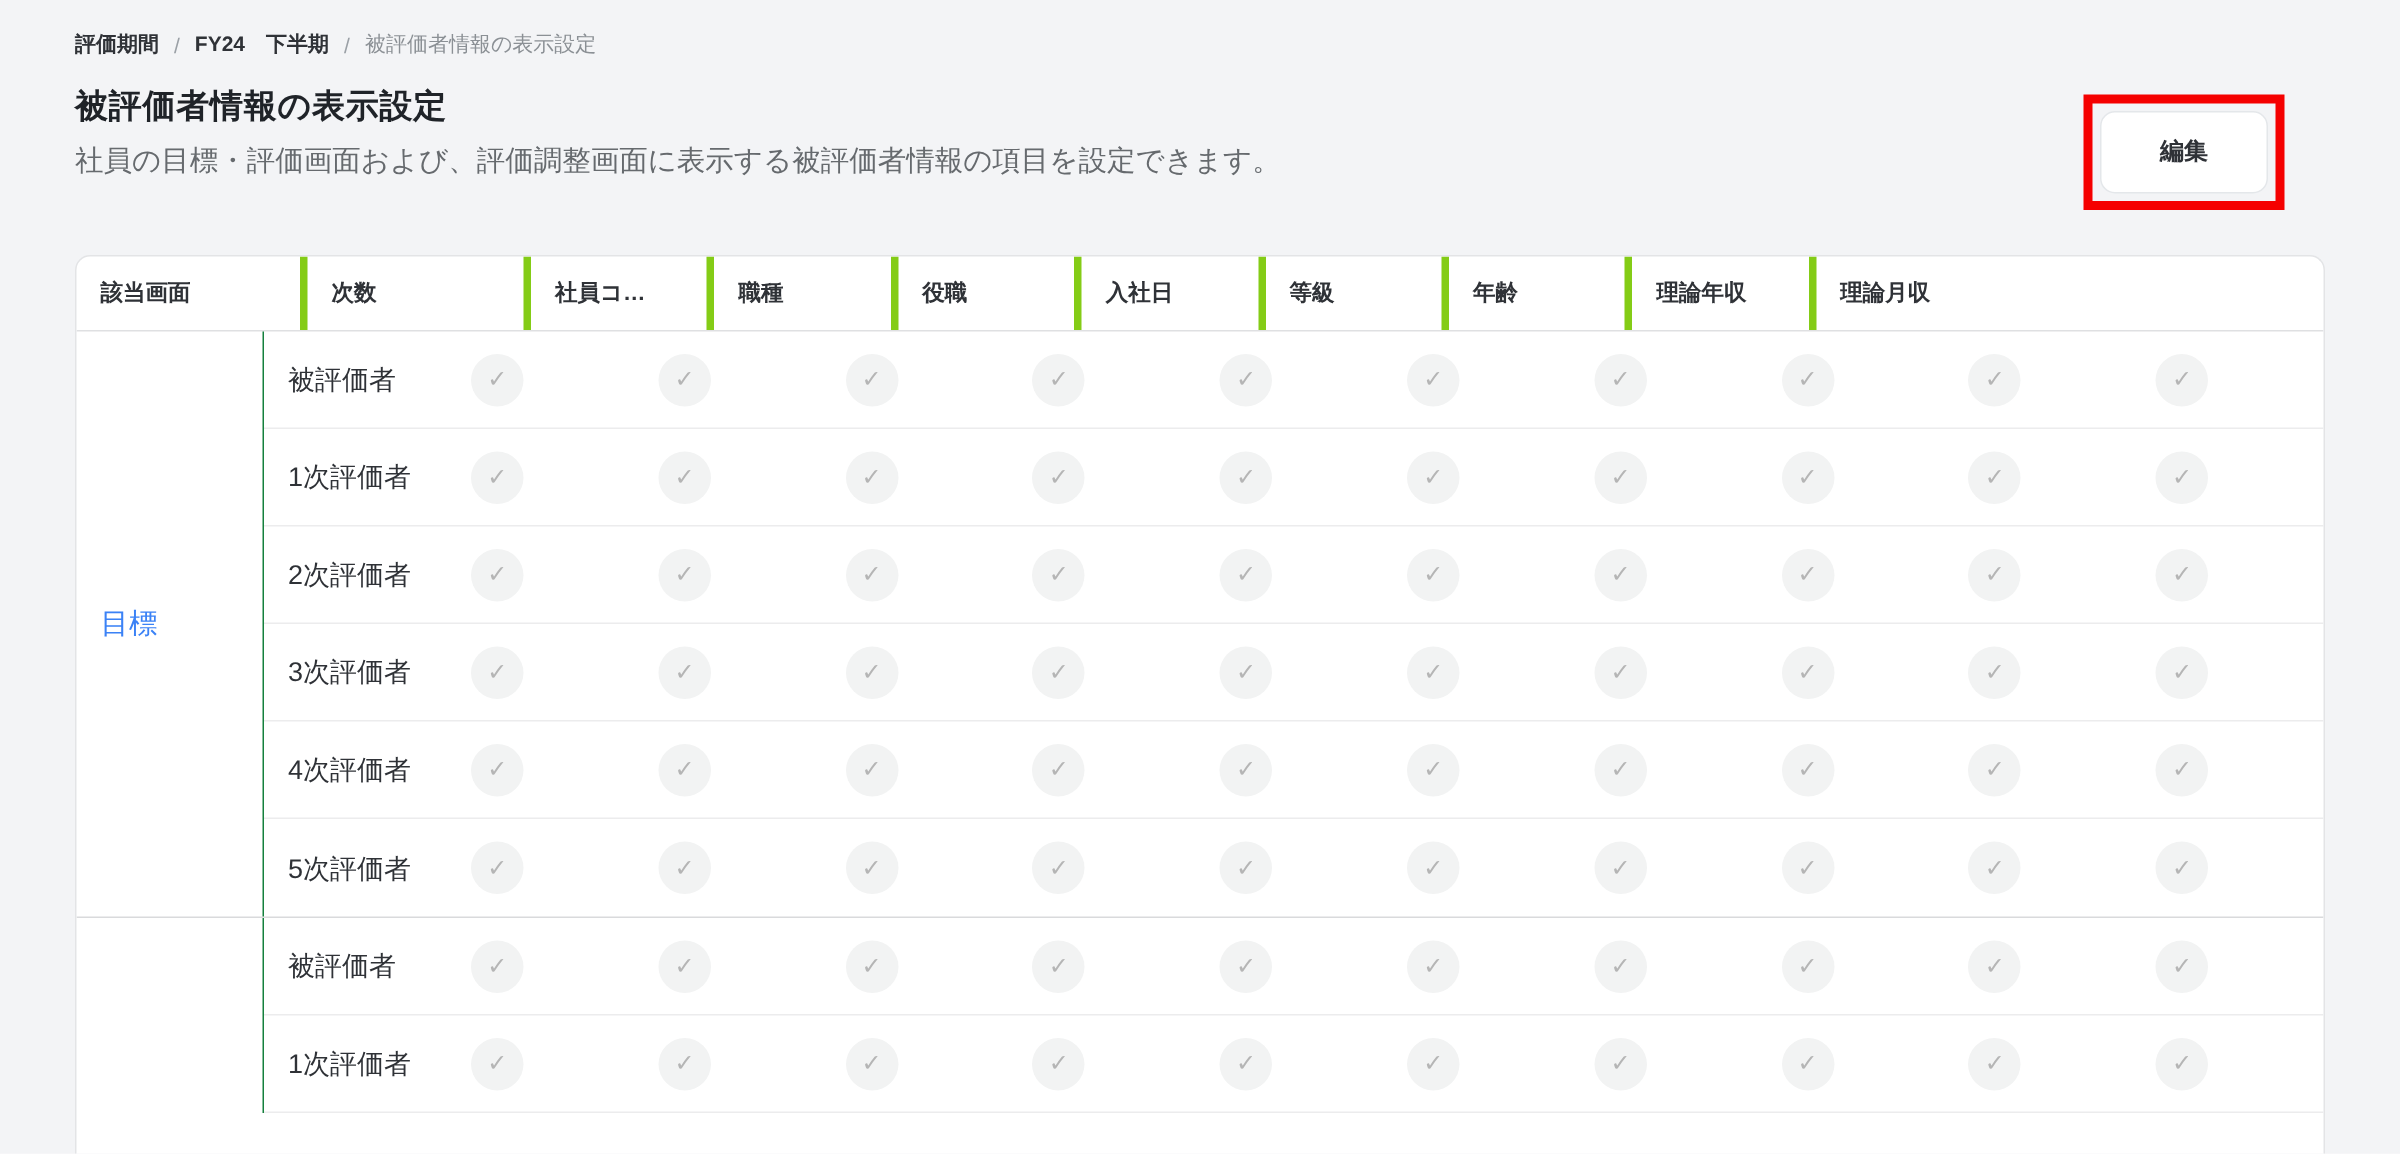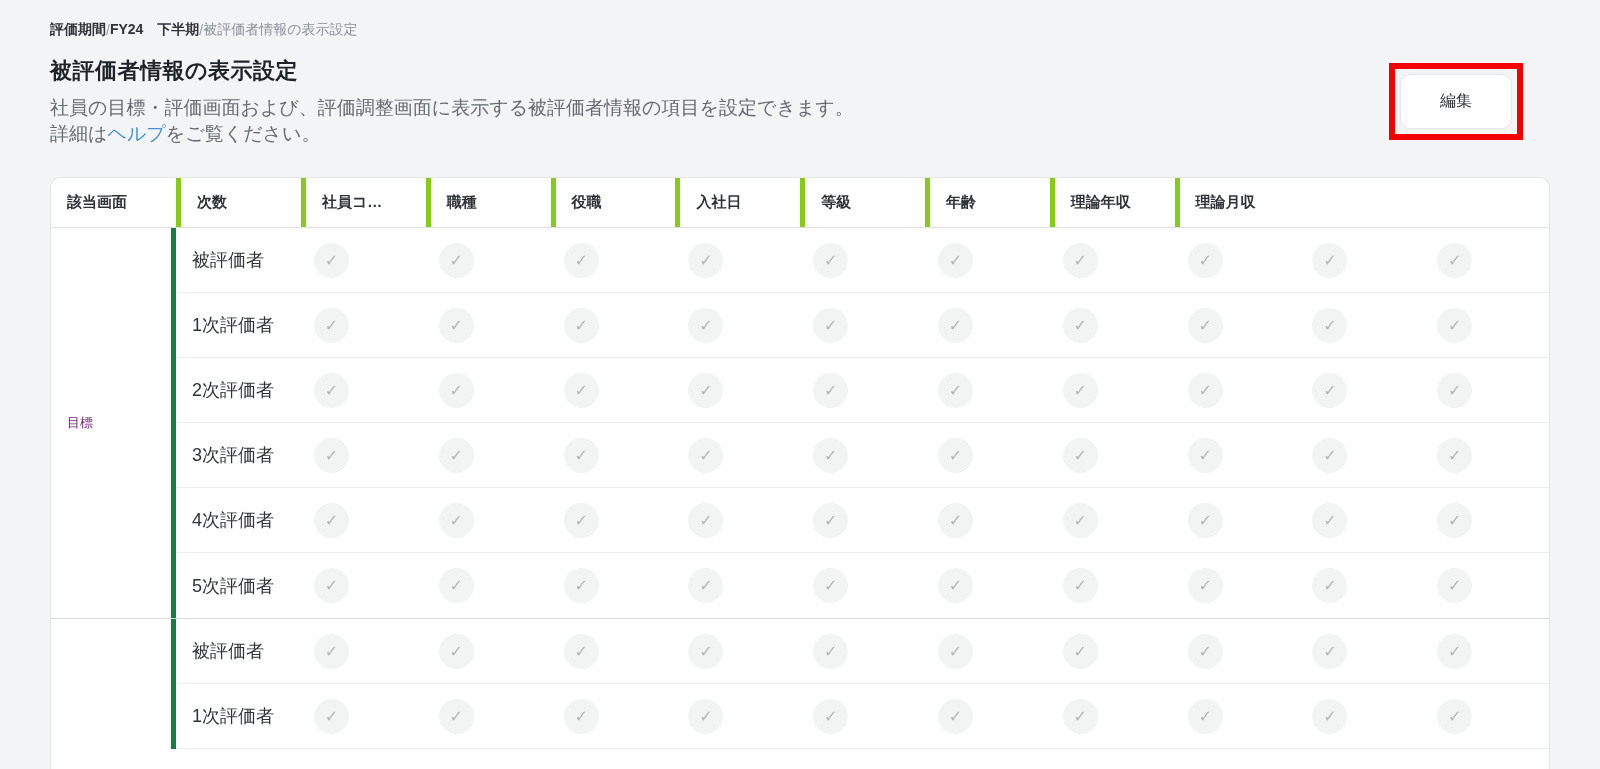--- a/index.html
+++ b/index.html
@@ -11,21 +11,21 @@
     color: #333;
   }
   .content { padding: 0 50px; }
 
   
   .breadcrumb {
     padding-top: 21px;
     font-size: 14px;
     display: flex;
     align-items: center;
-    gap: 0;
+    gap: 10px;
     white-space: pre;
   }
   .crumb { font-weight: bold; color: #2f3237; cursor: pointer; }
   .crumb-sep { color: #9aa0a6; }
   .crumb-current { color: #8b9095; font-weight: normal; }
 
   
   .page-header {
     display: flex;
     justify-content: space-between;
@@ -54,67 +54,68 @@
     margin-top: 7px;
     margin-right: 27px;
   }
   .edit-btn {
     width: 112px;
     height: 55px;
     background: #ffffff;
     border: 1px solid #e4e7ea;
     border-radius: 10px;
     font-size: 16px;
-    font-weight: 400;
+    font-weight: 700;
     color: #2f3237;
     font-family: inherit;
     cursor: pointer;
   }
 
   
   .table {
     margin-top: 30px;
     background: #ffffff;
     border: 1px solid #e3e4e6;
     border-bottom: none;
     border-radius: 10px 10px 0 0;
     height: 640px;
     overflow: hidden;
   }
   .thead {
     display: grid;
     grid-template-columns: 125px 125px repeat(10, 1fr);
     height: 50px;
     border-bottom: 1px solid #dfe0e2;
+    gap: 24px;
   }
   .th {
     height: 100%;
     display: flex;
     align-items: center;
     padding-left: 16px;
     font-size: 15px;
     font-weight: bold;
     color: #2f3237;
     white-space: nowrap;
     overflow: hidden;
   }
   .th + .th { border-left: 5px solid #84cc16; }
 
   .group {
     display: grid;
     grid-template-columns: 125px 1fr;
   }
   .group + .group { border-top: 1px solid #d9dadc; }
   .group-label-cell {
-    border-right: 5px solid #15803d;
+    border-right: 1px solid #15803d;
     display: flex;
     align-items: center;
     padding-left: 16px;
-    font-size: 13px;
-    color: #701a75;
+    font-size: 19px;
+    color: #3b82f6;
   }
   .row {
     display: grid;
     grid-template-columns: 125px repeat(10, 1fr);
     height: 65px;
     align-items: center;
     border-bottom: 1px solid #ececed;
   }
   .group:first-child .row:last-child { border-bottom: none; }
   .role-cell {
@@ -147,21 +148,20 @@
     <span class="crumb-sep">/</span>
     <span class="crumb">FY24　下半期</span>
     <span class="crumb-sep">/</span>
     <span class="crumb-current">被評価者情報の表示設定</span>
   </nav>
 
   <div class="page-header">
     <div>
       <h1 class="page-title">被評価者情報の表示設定</h1>
       <p class="desc">社員の目標・評価画面および、評価調整画面に表示する被評価者情報の項目を設定できます。</p>
-      <p class="desc second"><span>詳細は</span><a class="link">ヘルプ</a><span>をご覧ください。</span></p>
     </div>
     <div class="annotation-box">
       <button class="edit-btn">編集</button>
     </div>
   </div>
 
   <div class="table">
     <div class="thead">
       <div class="th">該当画面</div>
       <div class="th">次数</div>

